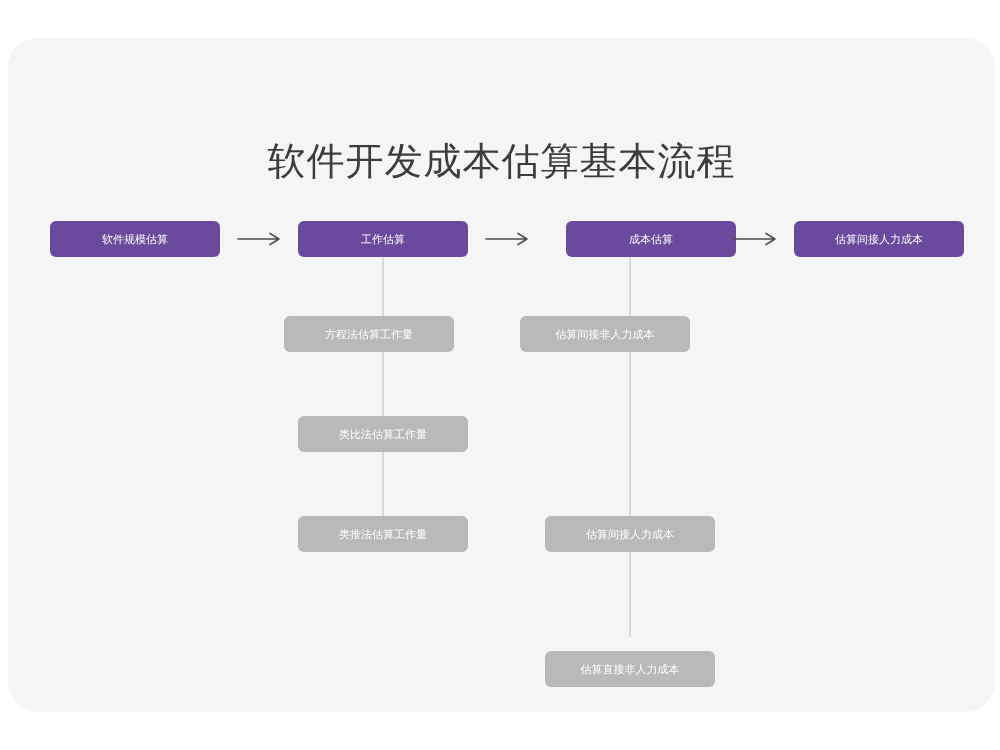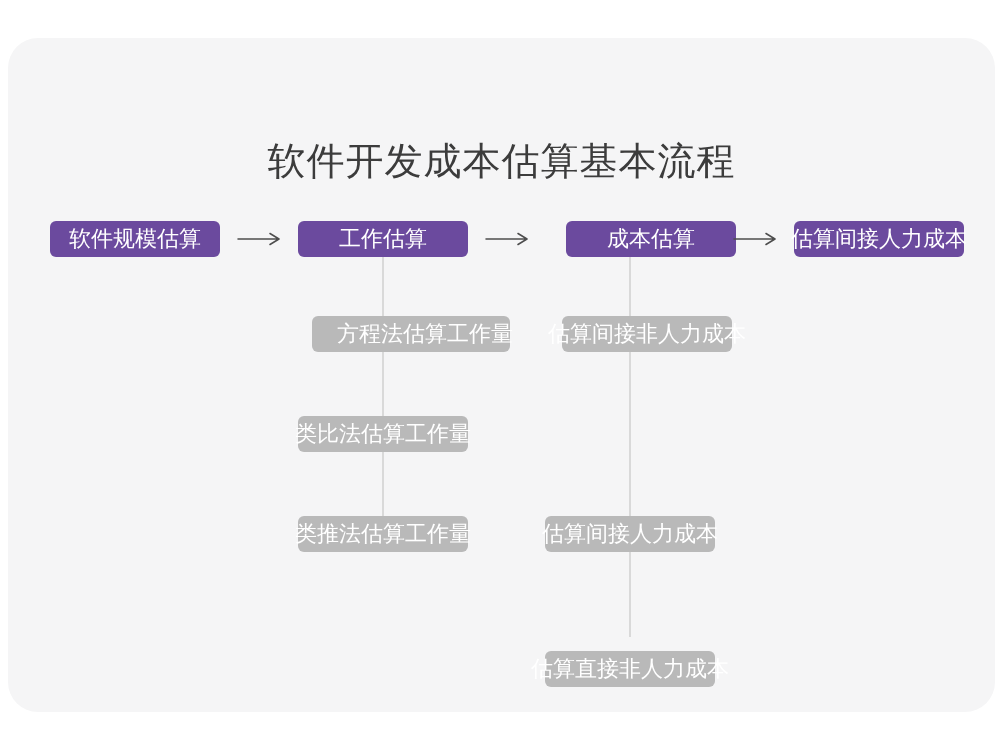--- a/index.html
+++ b/index.html
@@ -25,21 +25,21 @@
   .title{
     position:absolute;left:0;top:98px;width:100%;
     text-align:center;
     font-size:38px;letter-spacing:1px;
     color:var(--title-text);
     font-weight:400;
   }
   .node{
     position:absolute;height:36px;width:170px;
     border-radius:6px;
-    color:#ffffff;font-size:22px;
+    color:#ffffff;font-size:11px;
     display:flex;align-items:center;justify-content:center;
     white-space:nowrap;
     z-index:2;
   }
   .node.primary{background:var(--primary);}
   .node.secondary{background:var(--secondary);}
   .vline{
     position:absolute;width:2px;
     background:var(--connector);
     z-index:1;
@@ -52,26 +52,26 @@
   
   .n-step0{left:42px;top:183px;}
   .n-step1{left:290px;top:183px;}
   .n-step2{left:537px;top:183px;margin-left:21px;}
   .n-step3{left:786px;top:183px;}
   .arrow0{left:227px;}
   .arrow1{left:475px;}
   .arrow2{left:723px;}
   
   .vline-work{left:374px;top:219px;height:278px;}
-  .n-work0{left:304px;top:278px;padding-left:28px;}
+  .n-work0{left:276px;top:278px;}
   .n-work1{left:290px;top:378px;}
   .n-work2{left:290px;top:478px;}
   
   .vline-cost{left:621px;top:219px;height:380px;}
-  .n-cost0{left:554px;top:278px;}
+  .n-cost0{left:512px;top:278px;}
   .n-cost1{left:537px;top:378px;}
   .n-cost2{left:537px;top:478px;text-align:right;}
   .n-cost3{left:537px;top:581px;margin-top:32px;}
 </style>
 </head>
 <body>
 
 <div class="canvas">
 
   <div class="title">软件开发成本估算基本流程</div>

